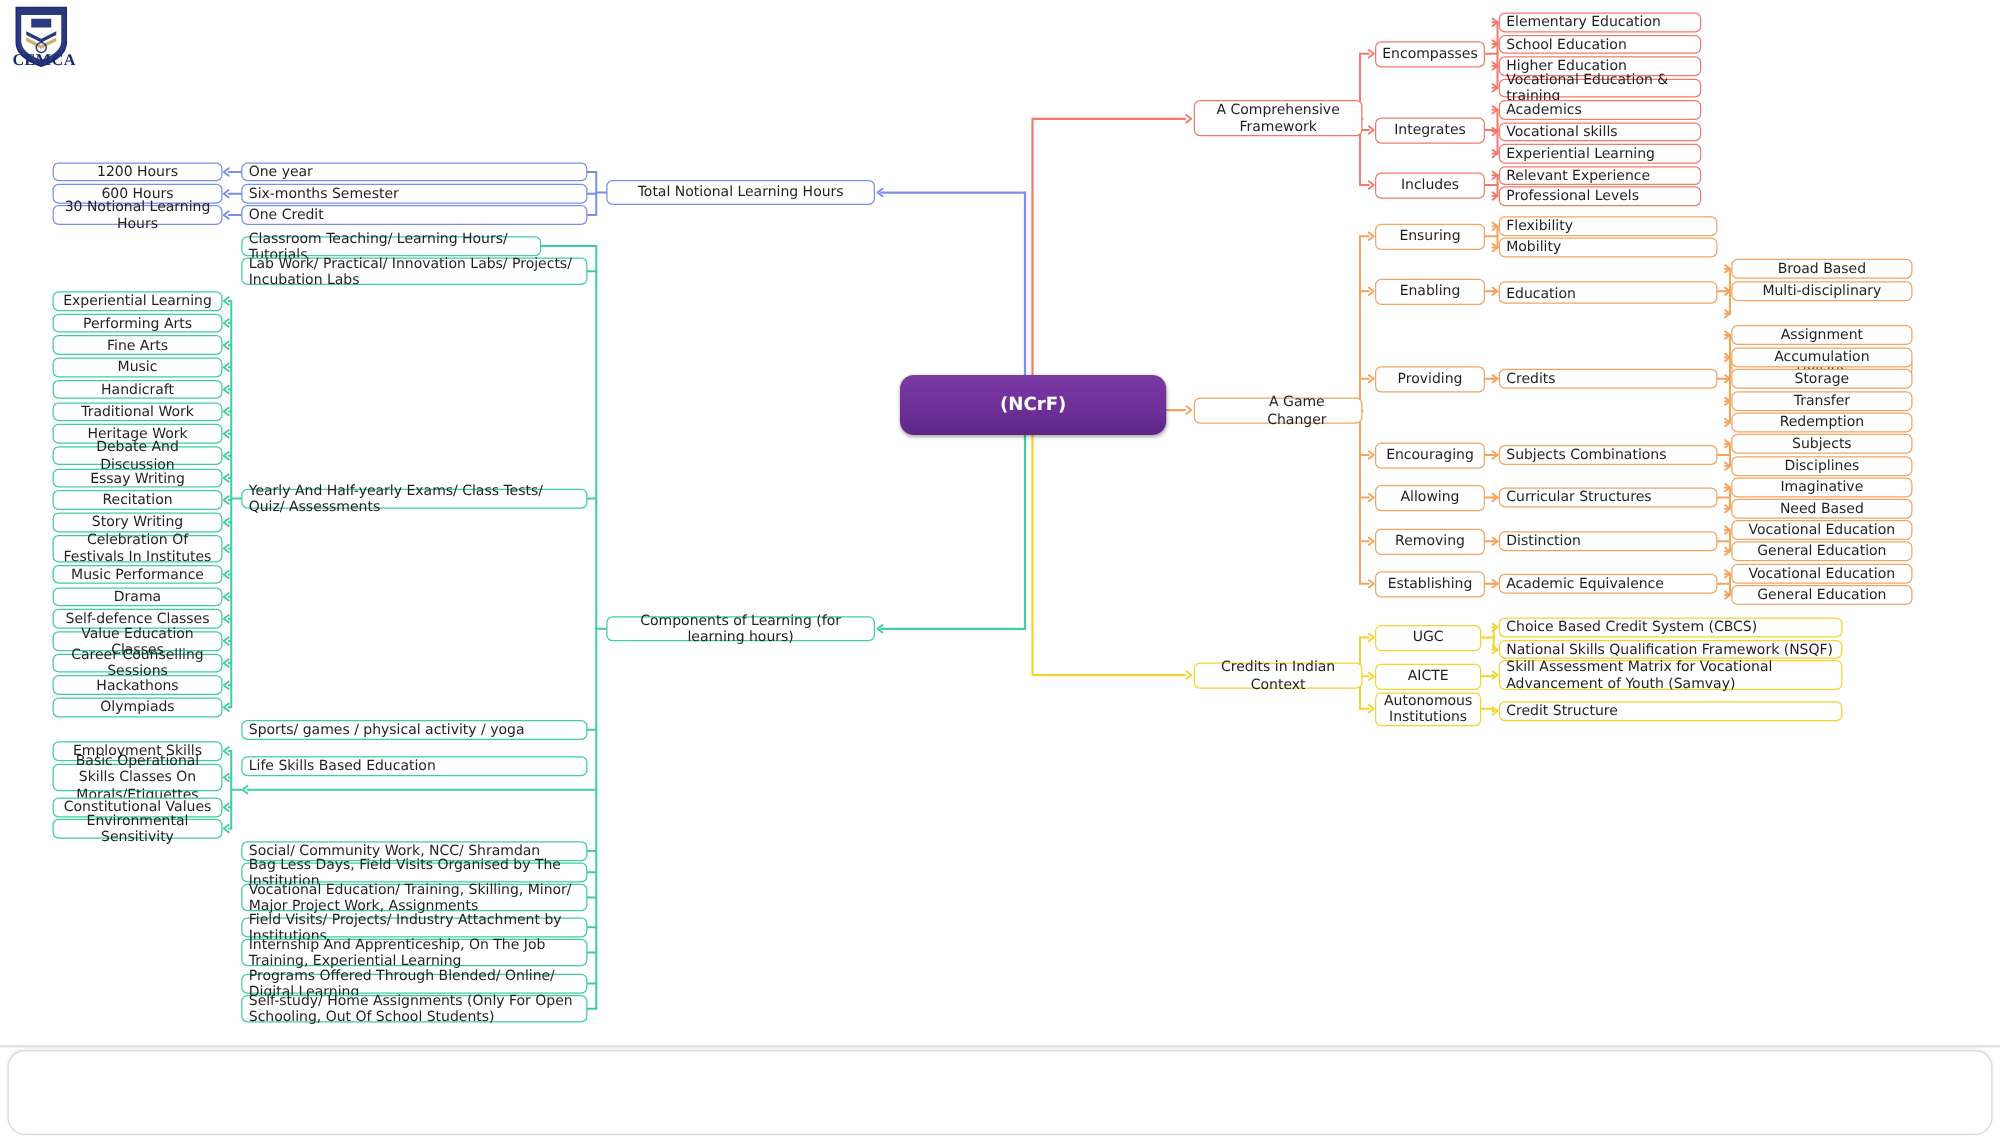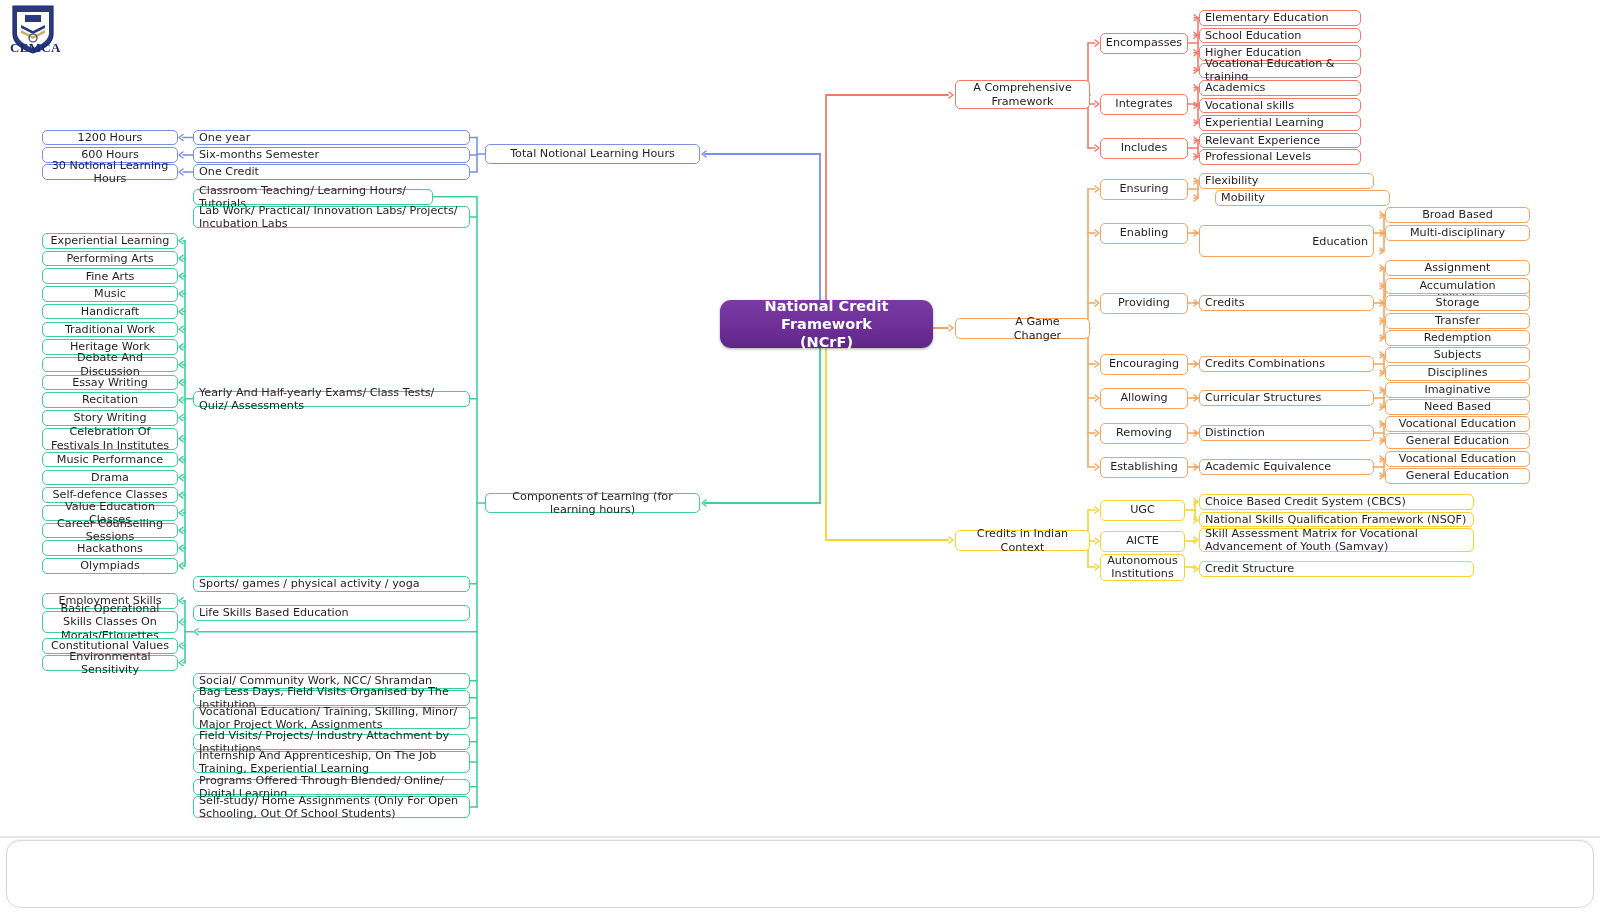--- a/index.html
+++ b/index.html
@@ -321,21 +321,20 @@
       <path d="M198,783.75 L194,786.75 L198,789.75" fill="none" stroke="#3ecf9a" stroke-width="1.5" stroke-linecap="round" stroke-linejoin="round"></path>
       <path d="M477,807 H198" fill="none" stroke="#3ecf9a" stroke-width="1.6" stroke-linecap="round" stroke-linejoin="round"></path>
       <path d="M198,804 L194,807 L198,810" fill="none" stroke="#3ecf9a" stroke-width="1.5" stroke-linecap="round" stroke-linejoin="round"></path>
       <path d="M820,503 H705" fill="none" stroke="#3ecf9a" stroke-width="1.8" stroke-linecap="round" stroke-linejoin="round"></path>
       <path d="M820,348 V503" fill="none" stroke="#3ecf9a" stroke-width="1.8" stroke-linecap="round" stroke-linejoin="round"></path>
       <path d="M706,500 L702,503 L706,506" fill="none" stroke="#3ecf9a" stroke-width="1.5" stroke-linecap="round" stroke-linejoin="round"></path>
     </svg>
 
   <div id="root">
     <span>
-      <span class="rl">National Credit Framework</span>
       <span class="rl">(NCrF)</span>
     </span>
   </div>
 
 <div class="node red c" style="left: 955px; top: 80px; width: 135px; height: 29px;">
       <span>A Comprehensive Framework</span>
     </div>
     <div class="node red c" style="left: 1100px; top: 32.5px; width: 88px; height: 21px;">
       <span>Encompasses</span>
     </div>
@@ -374,27 +373,27 @@
     </div>
     <div class="node orange c" style="left: 955px; top: 318px; width: 135px; height: 21px; padding-left: 35px;">
       <span>A Game Changer</span>
     </div>
     <div class="node orange c" style="left: 1100px; top: 178.5px; width: 88px; height: 21px;">
       <span>Ensuring</span>
     </div>
     <div class="node orange l" style="left: 1199px; top: 173.25px; width: 175px; height: 15.5px;">
       <span>Flexibility</span>
     </div>
-    <div class="node orange l" style="left: 1199px; top: 190.25px; width: 175px; height: 15.5px; margin-left: 16px;">
+    <div class="node orange l" style="left: 1199px; top: 190.25px; width: 175px; height: 15.5px;">
       <span>Mobility</span>
     </div>
     <div class="node orange c" style="left: 1100px; top: 222.5px; width: 88px; height: 21px;">
       <span>Enabling</span>
     </div>
-    <div class="node orange l" style="left: 1199px; top: 225.25px; width: 175px; height: 32px; justify-content: flex-end;">
+    <div class="node orange l" style="left: 1199px; top: 225.25px; width: 175px; height: 18px;">
       <span>Education</span>
     </div>
     <div class="node orange c" style="left: 1385px; top: 207.25px; width: 145px; height: 15.5px;">
       <span>Broad Based</span>
     </div>
     <div class="node orange c" style="left: 1385px; top: 225.25px; width: 145px; height: 15.5px;">
       <span>Multi-disciplinary</span>
     </div>
     <div class="node orange c" style="left: 1385px; top: 243.25px; width: 145px; height: 15.5px; margin-top: 42px;">
       <span>Holistic</span>
@@ -417,21 +416,21 @@
     <div class="node orange c" style="left: 1385px; top: 313.25px; width: 145px; height: 15.5px;">
       <span>Transfer</span>
     </div>
     <div class="node orange c" style="left: 1385px; top: 330.25px; width: 145px; height: 15.5px;">
       <span>Redemption</span>
     </div>
     <div class="node orange c" style="left: 1100px; top: 353.5px; width: 88px; height: 21px;">
       <span>Encouraging</span>
     </div>
     <div class="node orange l" style="left: 1199px; top: 356.25px; width: 175px; height: 15.5px;">
-      <span>Credits Combinations</span>
+      <span>Subjects Combinations</span>
     </div>
     <div class="node orange c" style="left: 1385px; top: 347.25px; width: 145px; height: 15.5px;">
       <span>Subjects</span>
     </div>
     <div class="node orange c" style="left: 1385px; top: 365.25px; width: 145px; height: 15.5px;">
       <span>Disciplines</span>
     </div>
     <div class="node orange c" style="left: 1100px; top: 387.5px; width: 88px; height: 21px;">
       <span>Allowing</span>
     </div>

